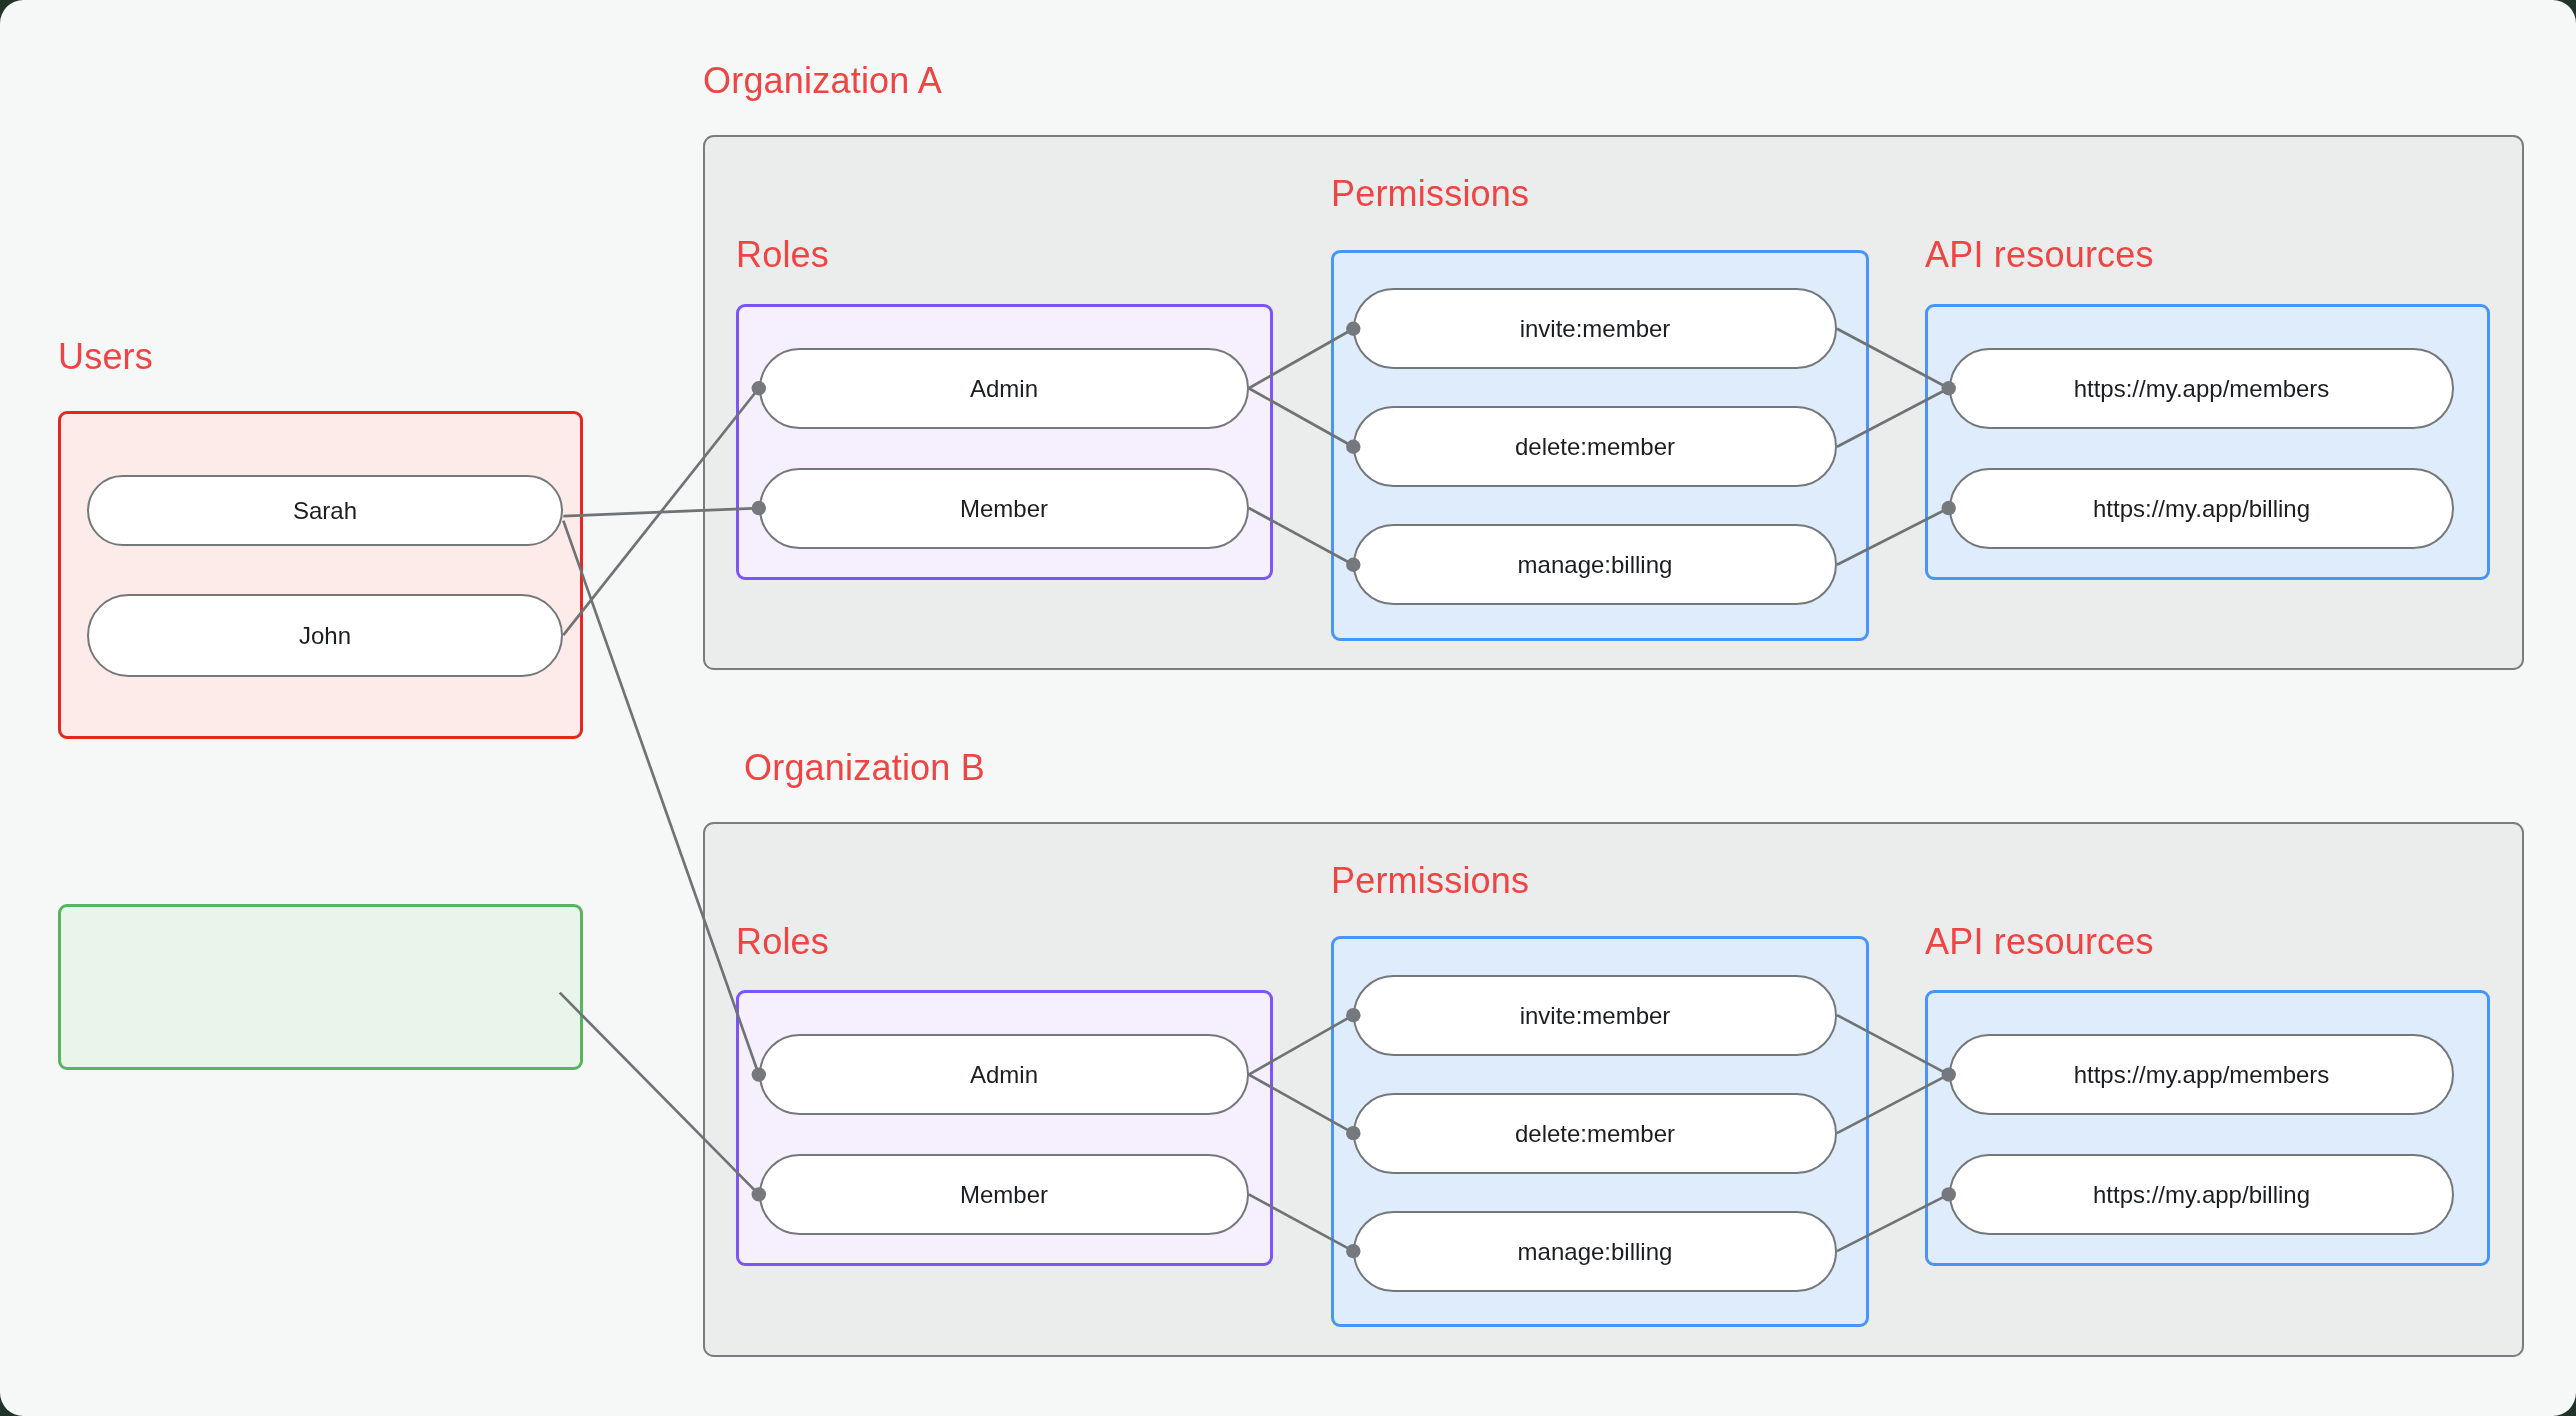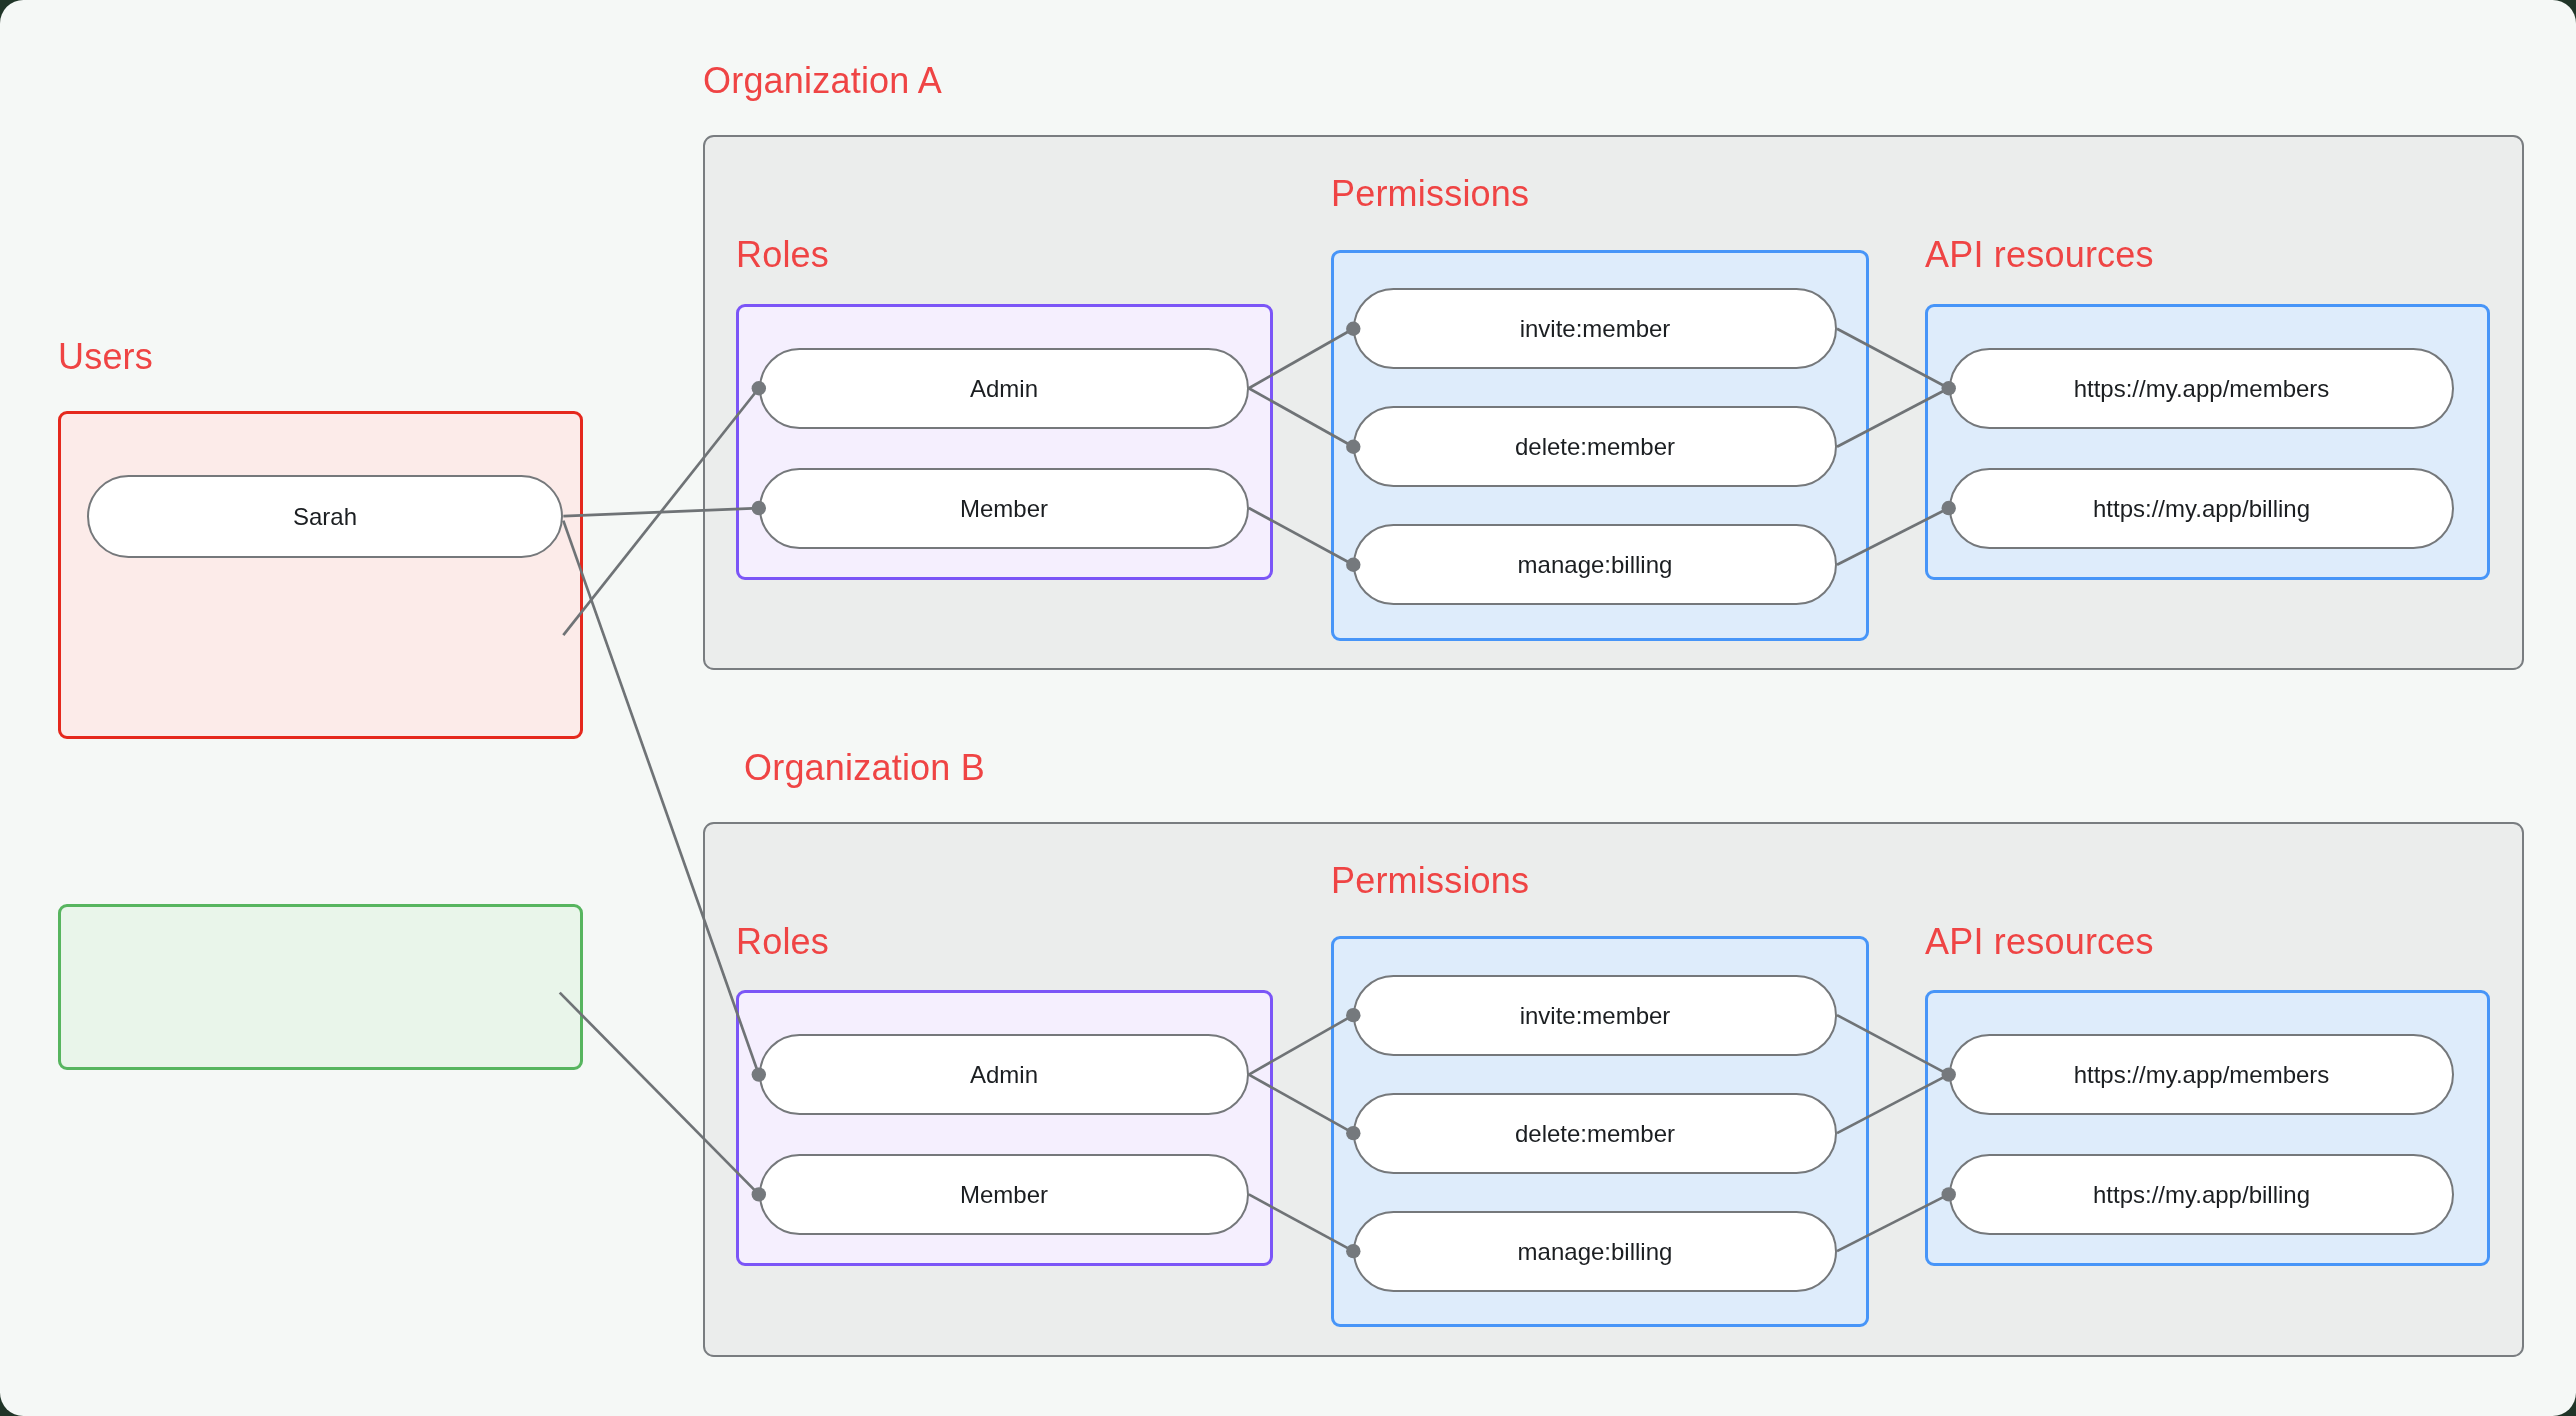--- a/index.html
+++ b/index.html
@@ -49,21 +49,22 @@
 
   <div class="glabel" style="left:744px;top:746px">Organization B</div>
   <div class="cluster frame" style="left:703px;top:822px;width:1821px;height:535px"></div>
   <div class="glabel" style="left:736px;top:920px">Roles</div>
   <div class="cluster purple" style="left:736px;top:990px;width:537px;height:276px"></div>
   <div class="glabel" style="left:1331px;top:859px">Permissions</div>
   <div class="cluster blue" style="left:1331px;top:936px;width:538px;height:391px"></div>
   <div class="glabel" style="left:1925px;top:920px">API resources</div>
   <div class="cluster blue" style="left:1925px;top:990px;width:565px;height:276px"></div>
 
-  <div class="pill" style="left:87px;top:475px;width:476px;height:83px">Sarah</div>
+  <div class="pill" style="left:87px;top:475px;width:476px;height:71px">Sarah</div>
+  <div class="pill" style="left:87px;top:594px;width:476px;height:83px">John</div>
 
   <div class="pill" style="left:759px;top:348px;width:490px;height:81px">Admin</div>
   <div class="pill" style="left:759px;top:468px;width:490px;height:81px">Member</div>
   <div class="pill" style="left:1353px;top:288px;width:484px;height:81px">invite:member</div>
   <div class="pill" style="left:1353px;top:406px;width:484px;height:81px">delete:member</div>
   <div class="pill" style="left:1353px;top:524px;width:484px;height:81px">manage:billing</div>
   <div class="pill" style="left:1949px;top:348px;width:505px;height:81px">https://my.app/members</div>
   <div class="pill" style="left:1949px;top:468px;width:505px;height:81px">https://my.app/billing</div>
 
   <div class="pill" style="left:759px;top:1034px;width:490px;height:81px">Admin</div>

